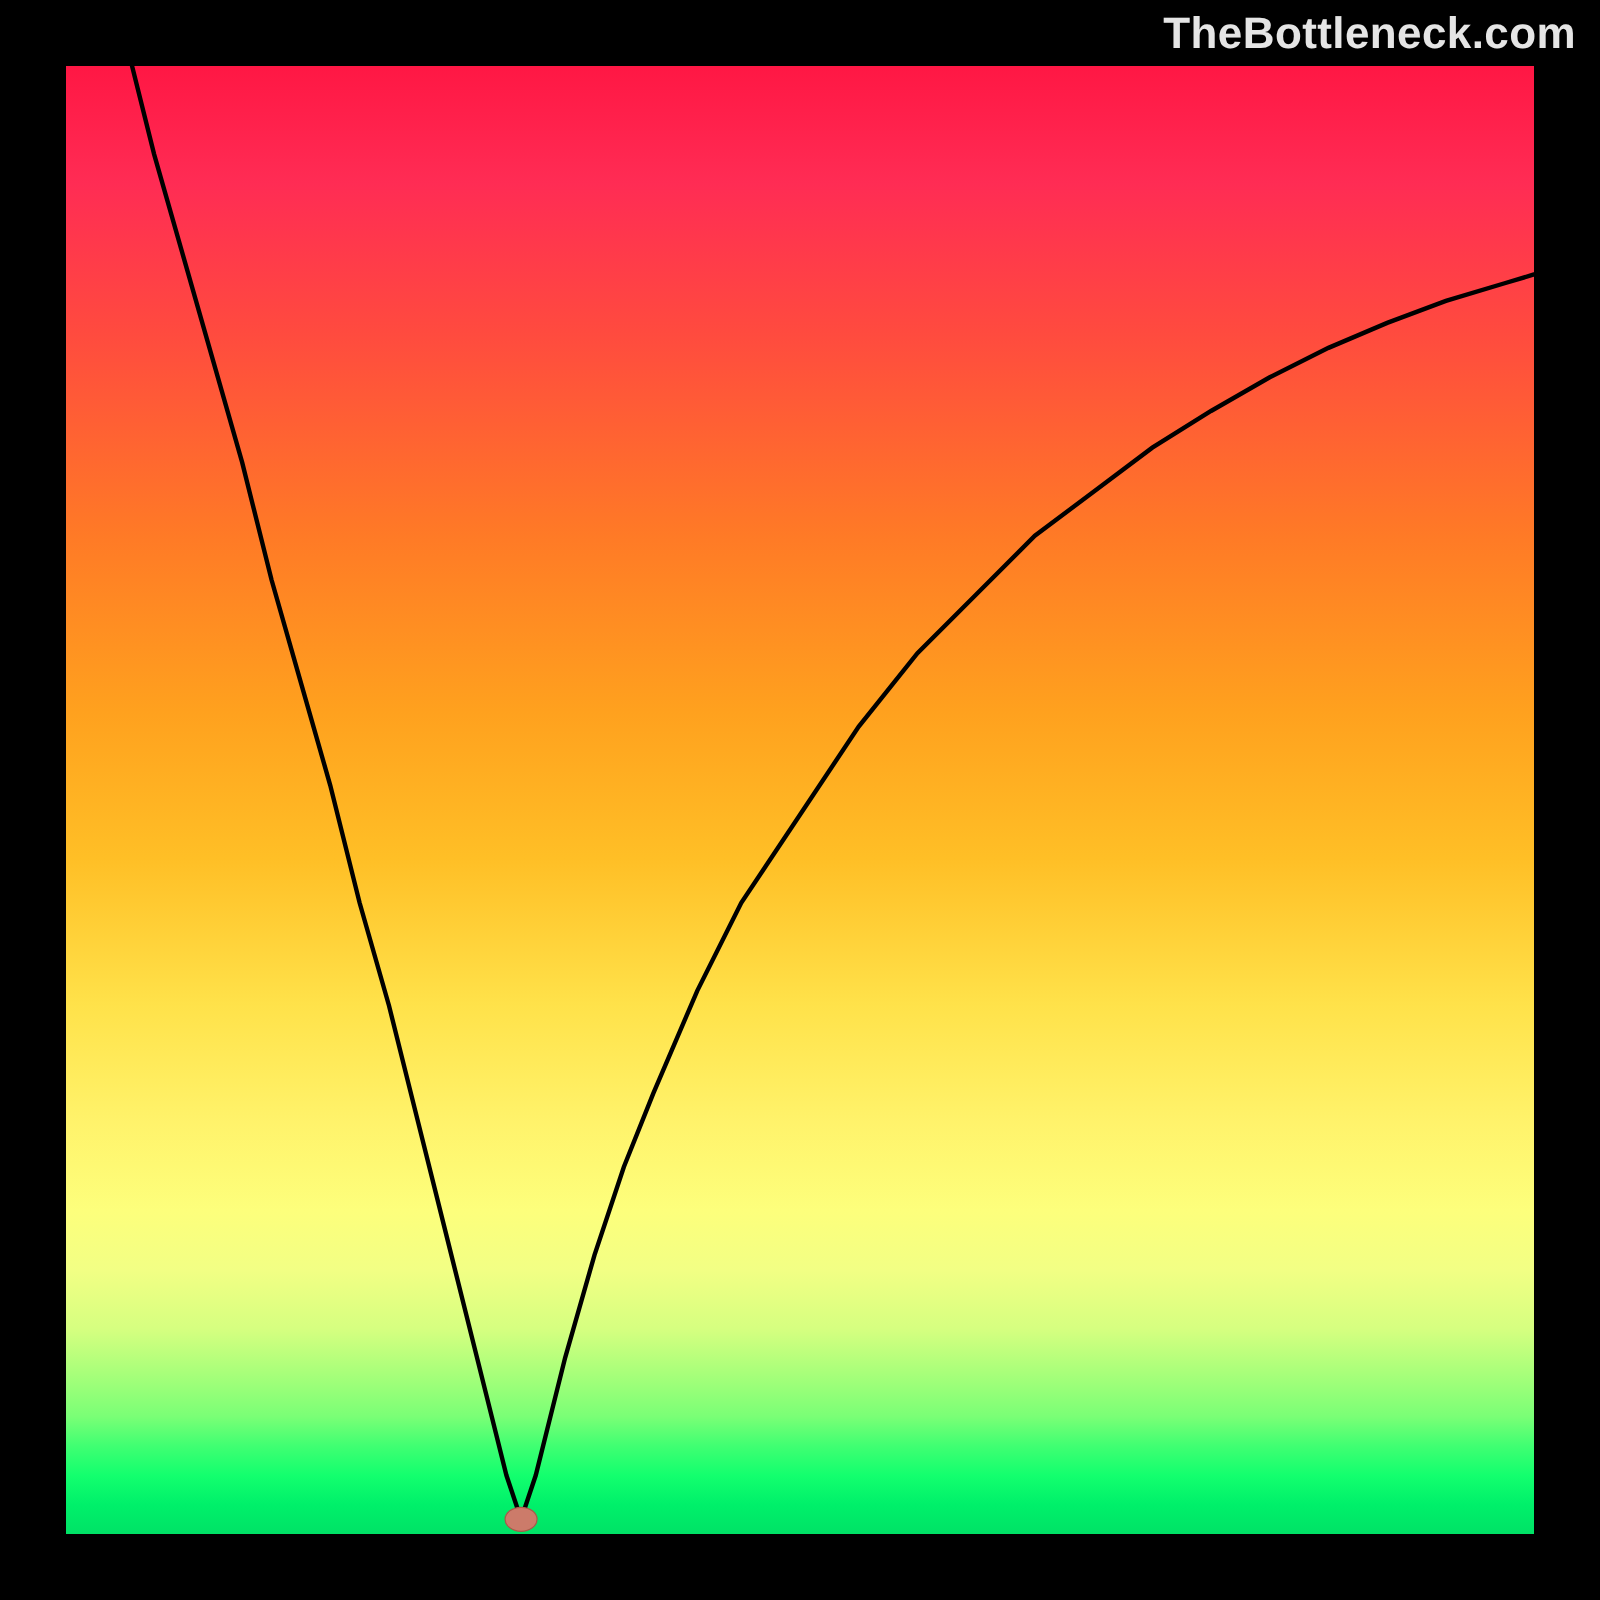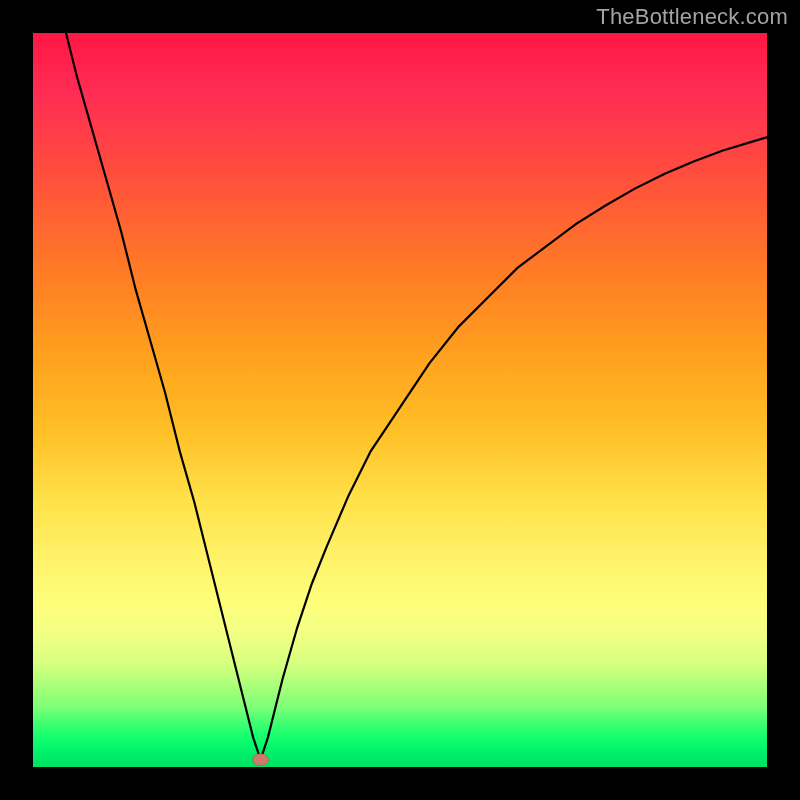--- a/index.html
+++ b/index.html
@@ -15,22 +15,22 @@
     width: 800px;
     height: 800px;
     background: #000000;
   }
   .watermark {
     position: absolute;
     top: 4px;
     right: 12px;
     font-family: Arial, Helvetica, sans-serif;
     font-size: 22px;
-    font-weight: 400;
-    color: #a3a3a3;
+    font-weight: 700;
+    color: #e5e5e5;
     letter-spacing: 0.2px;
     z-index: 5;
   }
   .plot-area {
     position: absolute;
     left: 33px;
     top: 33px;
     width: 734px;
     height: 734px;
   }

